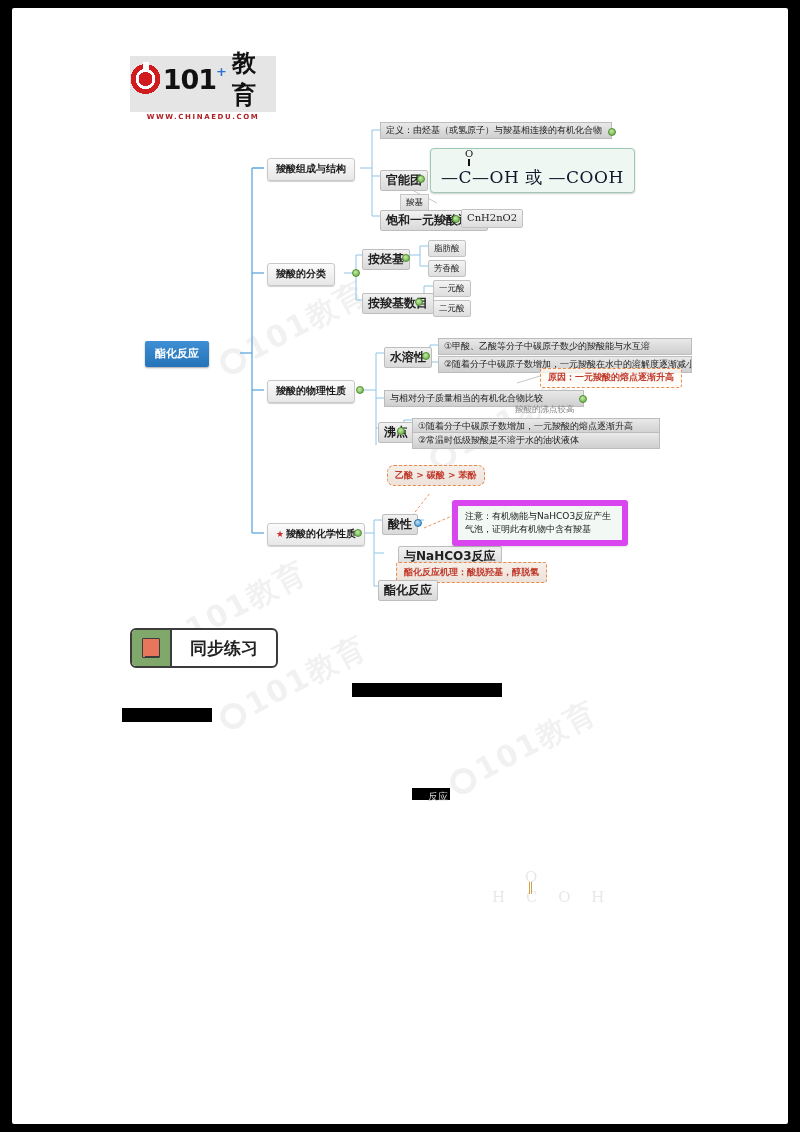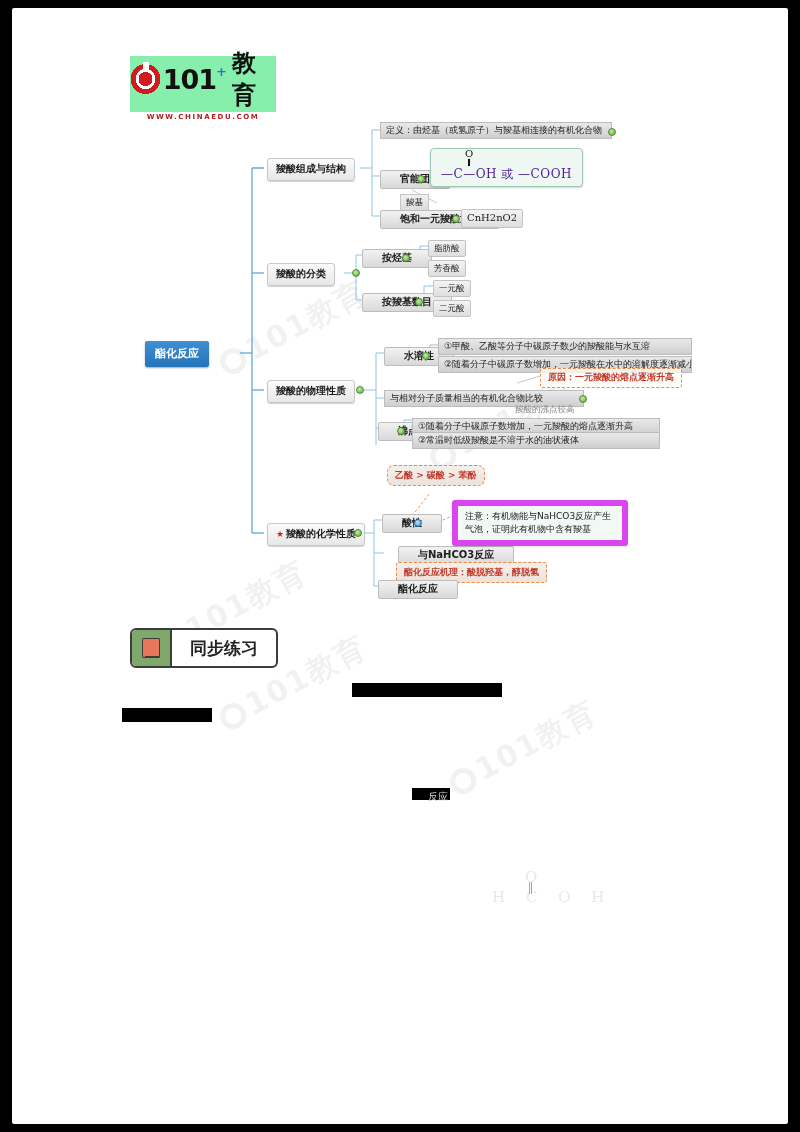--- a/index.html
+++ b/index.html
@@ -15,21 +15,21 @@
     position: absolute; left: 12px; top: 8px;
     width: 776px; height: 1116px;
     background: #ffffff;
     border-radius: 2px;
     overflow: hidden;
   }
 
   
   .logo-box {
     position:absolute; left:118px; top:48px; width:146px; height:56px;
-    background:#86efac; display:flex; align-items:center; justify-content:center;
+    background:#e5e5e5; display:flex; align-items:center; justify-content:center;
     flex-direction:column;
   }
   .logo-row { display:flex; align-items:center; gap:2px; }
   .logo-mark {
     width:32px; height:32px; border-radius:50%;
     background:
       radial-gradient(circle at 50% 50%, #d01c1f 0 7px, #fff 7px 10px, #d01c1f 10px 15px, transparent 15px);
     position:relative;
   }
   .logo-mark::after{
@@ -67,22 +67,22 @@
   }
   .lvl1 {
     background:linear-gradient(#fbfbfb,#e7e7e7);
     border:1px solid #c8c8c8; border-radius:3px;
     font-weight:700; font-size:10px; color:#1a1a1a;
     padding:4px 8px; box-shadow:0 1px 1px rgba(0,0,0,.18);
   }
   .lvl2 {
     background:linear-gradient(#f2f2f2,#d9d9d9);
     border:1px solid #bdbdbd; border-radius:2px;
-    font-size:10px; color:#202020; font-weight:600;
-    padding:2px 19px;
+    font-size:12px; color:#202020; font-weight:600;
+    padding:2px 5px;
   }
   .lvl3 {
     background:linear-gradient(#f4f4f4,#dedede);
     border:1px solid #c2c2c2; border-radius:2px;
     font-size:8.5px; color:#202020; padding:2px 5px;
   }
   .plain {
     background:transparent; border:none; color:#1b1b1b;
   }
   .bar {
@@ -101,21 +101,21 @@
     border-color:#2b74ab;
   }
 
   
   .formula-card {
     position:absolute; background:#eef7f2; border:1px solid #9fc8b4;
     border-radius:4px; padding:4px 10px 3px;
     font-family:"DejaVu Serif","Liberation Serif",serif;
     box-shadow:0 1px 2px rgba(0,0,0,.2);
   }
-  .formula-main { font-size:12px; color:#4c1d95; letter-spacing:0.5px; }
+  .formula-main { font-size:17px; color:#0f172a; letter-spacing:0.5px; }
   .formula-o {
     position:absolute; left:34px; top:-1px; font-size:10px; color:#111;
     font-family:"DejaVu Serif",serif;
   }
   .dbl { position:absolute; left:37px; top:10px; width:1px; height:7px; border-left:1px solid #111; border-right:1px solid #111; }
 
   
   .note-orange {
     position:absolute; border:1px dashed #e98a4b; border-radius:3px;
     background:rgba(255,250,245,0.78);

